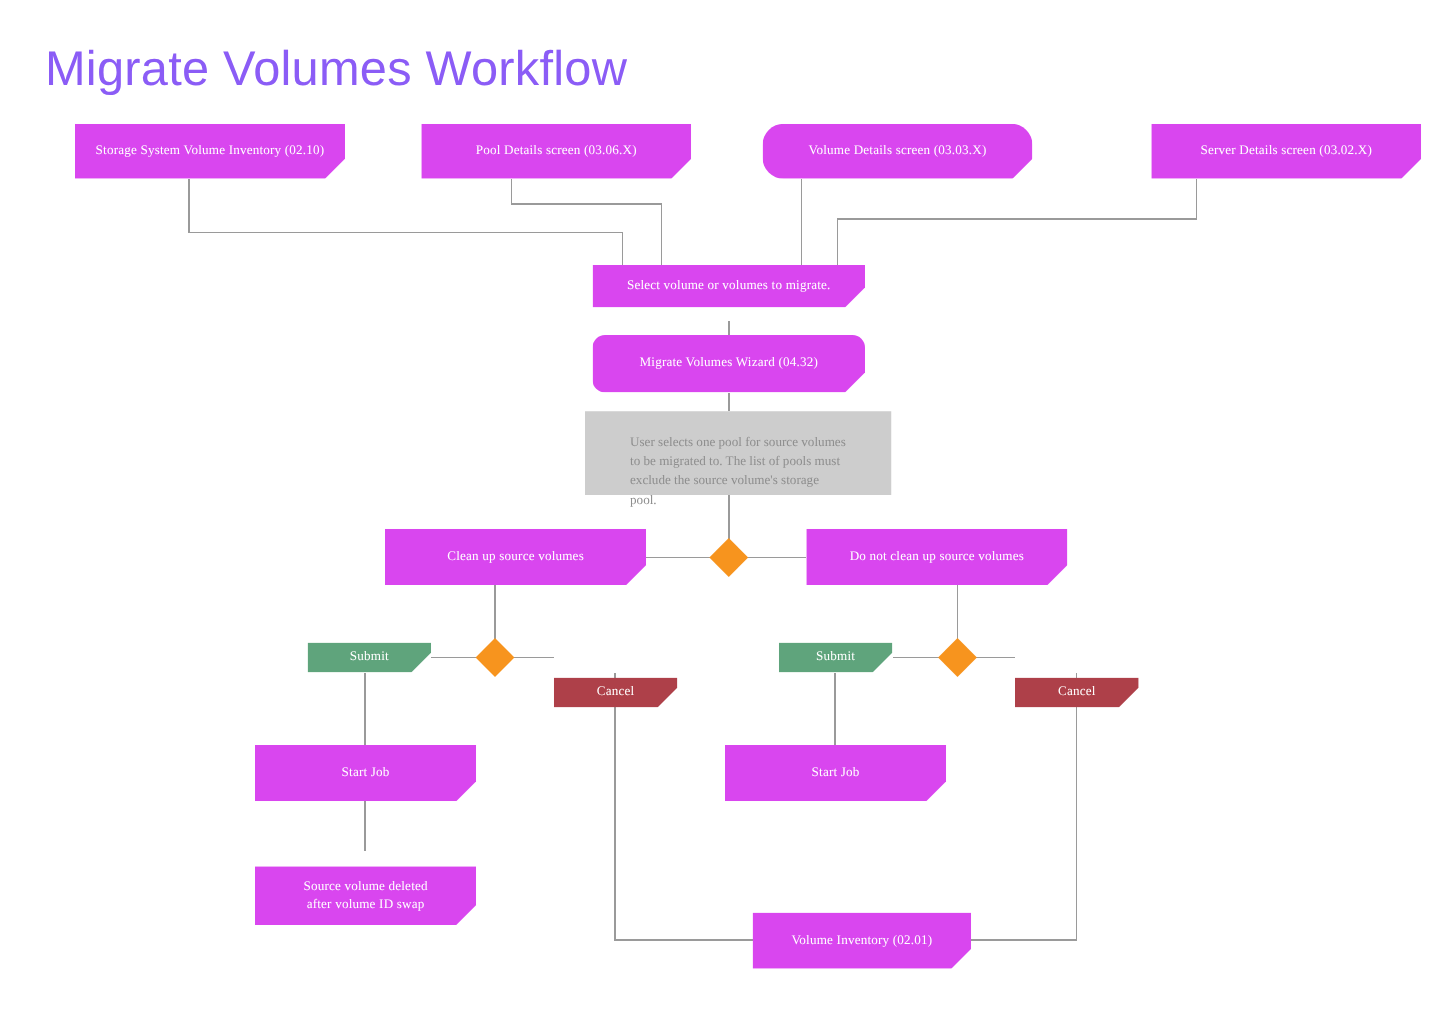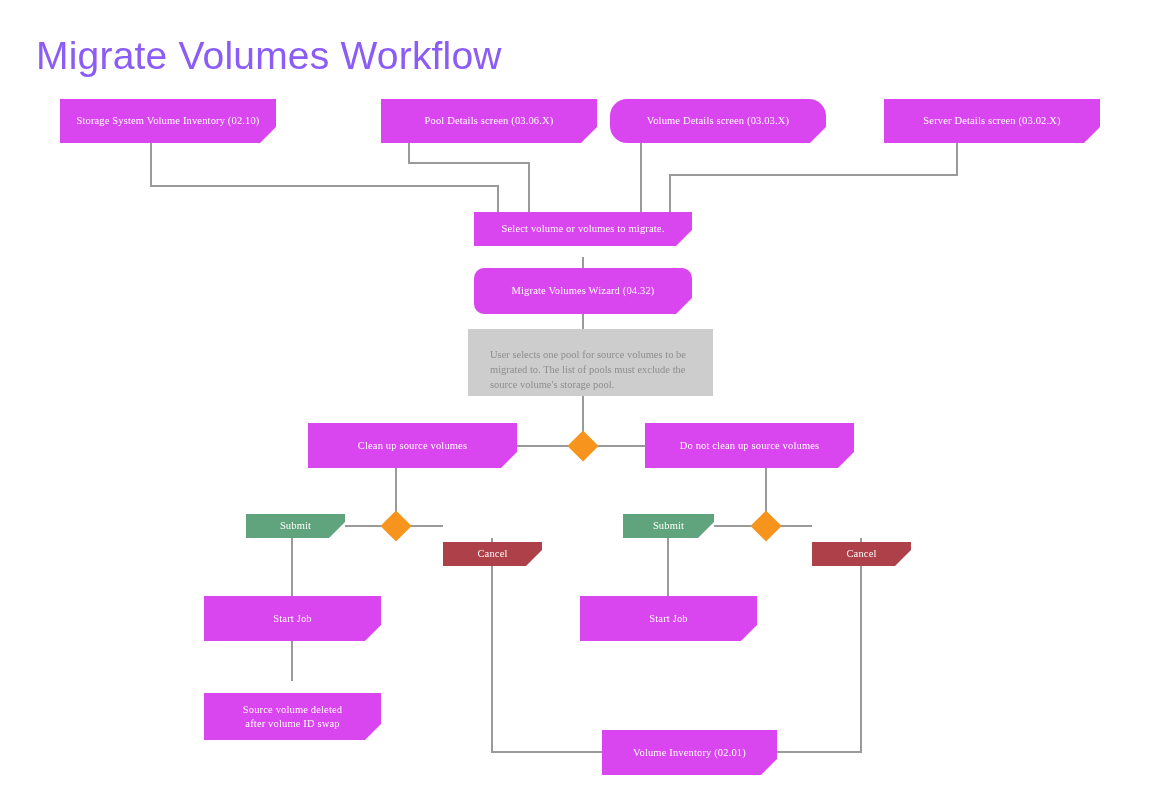--- a/index.html
+++ b/index.html
@@ -63,21 +63,21 @@
 
   
   .note {
     position: absolute;
     box-sizing: border-box;
     background: #cdcdcd;
     color: #8e8e8e;
     clip-path: none;
     display: block;
     text-align: left;
-    padding: 18px 22px;
+    padding: 18px 36px;
     font-size: 10.5px;
     line-height: 1.45;
   }
 
   
   .diamond {
     position: absolute;
     width: 22px;
     height: 22px;
     background: #f7941e;
@@ -127,29 +127,29 @@
     <path d="M 492,538 L 492,752 L 602,752"></path>
 
     <path d="M 861,538 L 861,752 L 776,752"></path>
   </g>
 </svg>
 
 <div class="node" style="left:60px; top:99px; width:216px; height:44px;">
   <span class="node-label">Storage System Volume Inventory (02.10)</span>
 </div>
 
-<div class="node" style="left:337px; top:99px; width:216px; height:44px;margin-left:44px;">
+<div class="node" style="left:337px; top:99px; width:216px; height:44px;">
   <span class="node-label">Pool Details screen (03.06.X)</span>
 </div>
 
 <div class="node" style="left:610px; top:99px; width:216px; height:44px;border-radius:17px;">
   <span class="node-label">Volume Details screen (03.03.X)</span>
 </div>
 
-<div class="node" style="left:884px; top:99px; width:216px; height:44px;">
+<div class="node" style="left:921px; top:99px; width:216px; height:44px;">
   <span class="node-label">Server Details screen (03.02.X)</span>
 </div>
 
 <div class="node" style="left:474px; top:212px; width:218px; height:34px;">
   <span class="node-label">Select volume or volumes to migrate.</span>
 </div>
 
 <div class="node" style="left:474px; top:268px; width:218px; height:46px;border-radius:10px;">
   <span class="node-label">Migrate Volumes Wizard (04.32)</span>
 </div>

